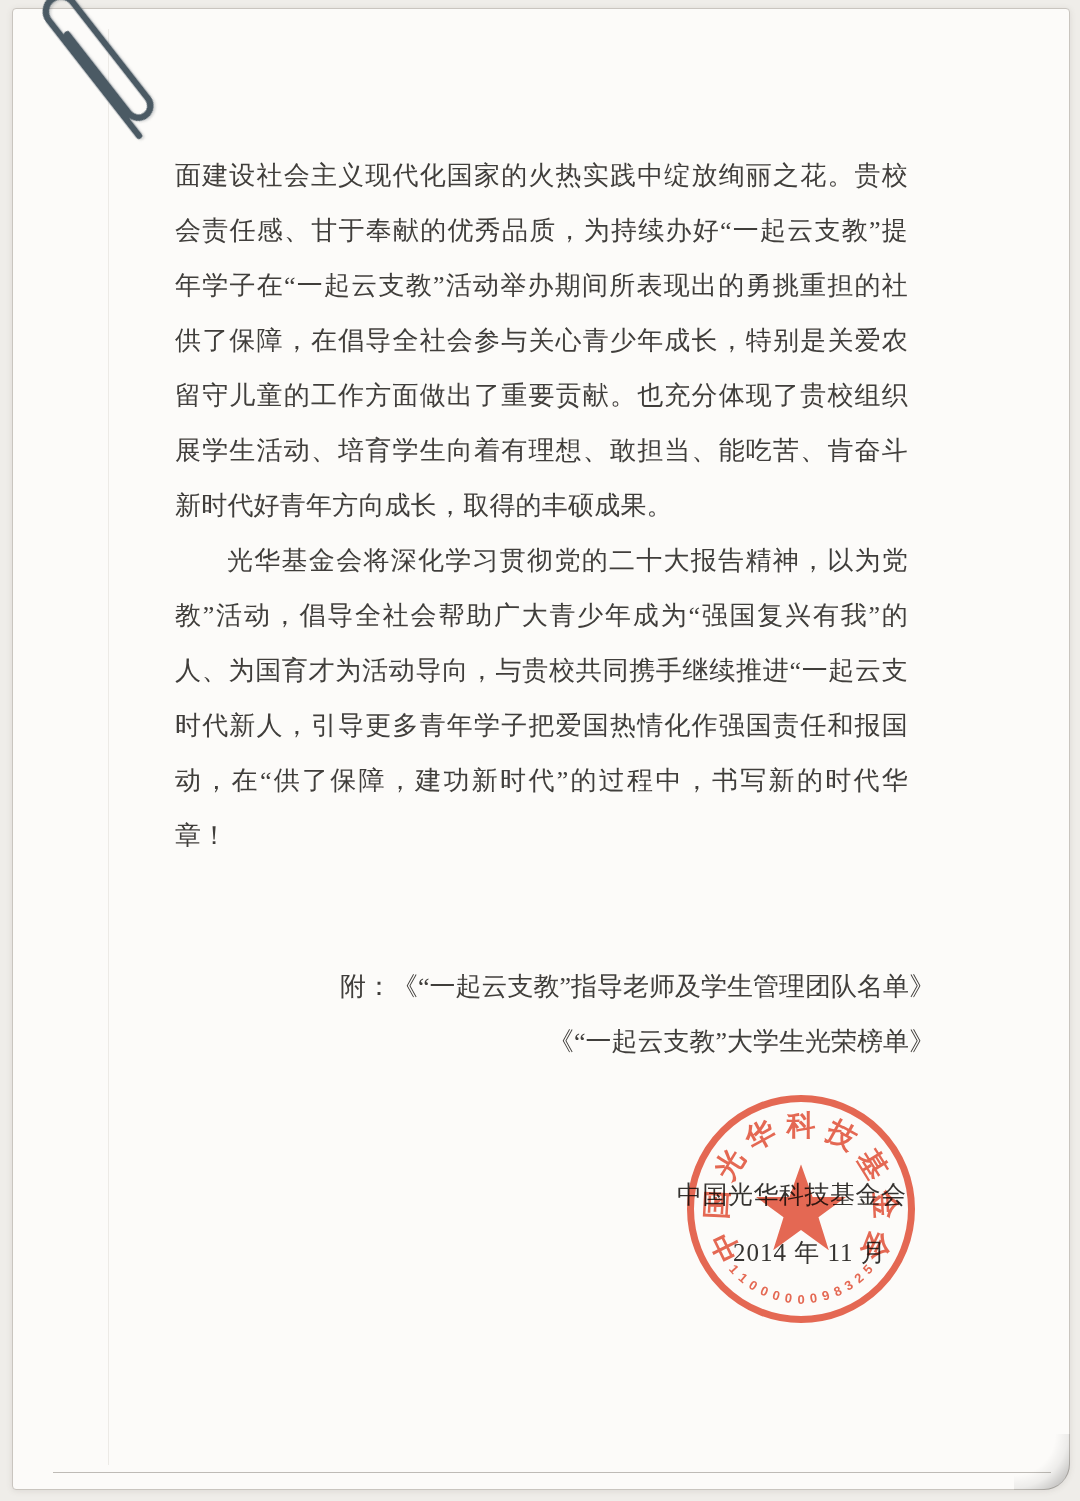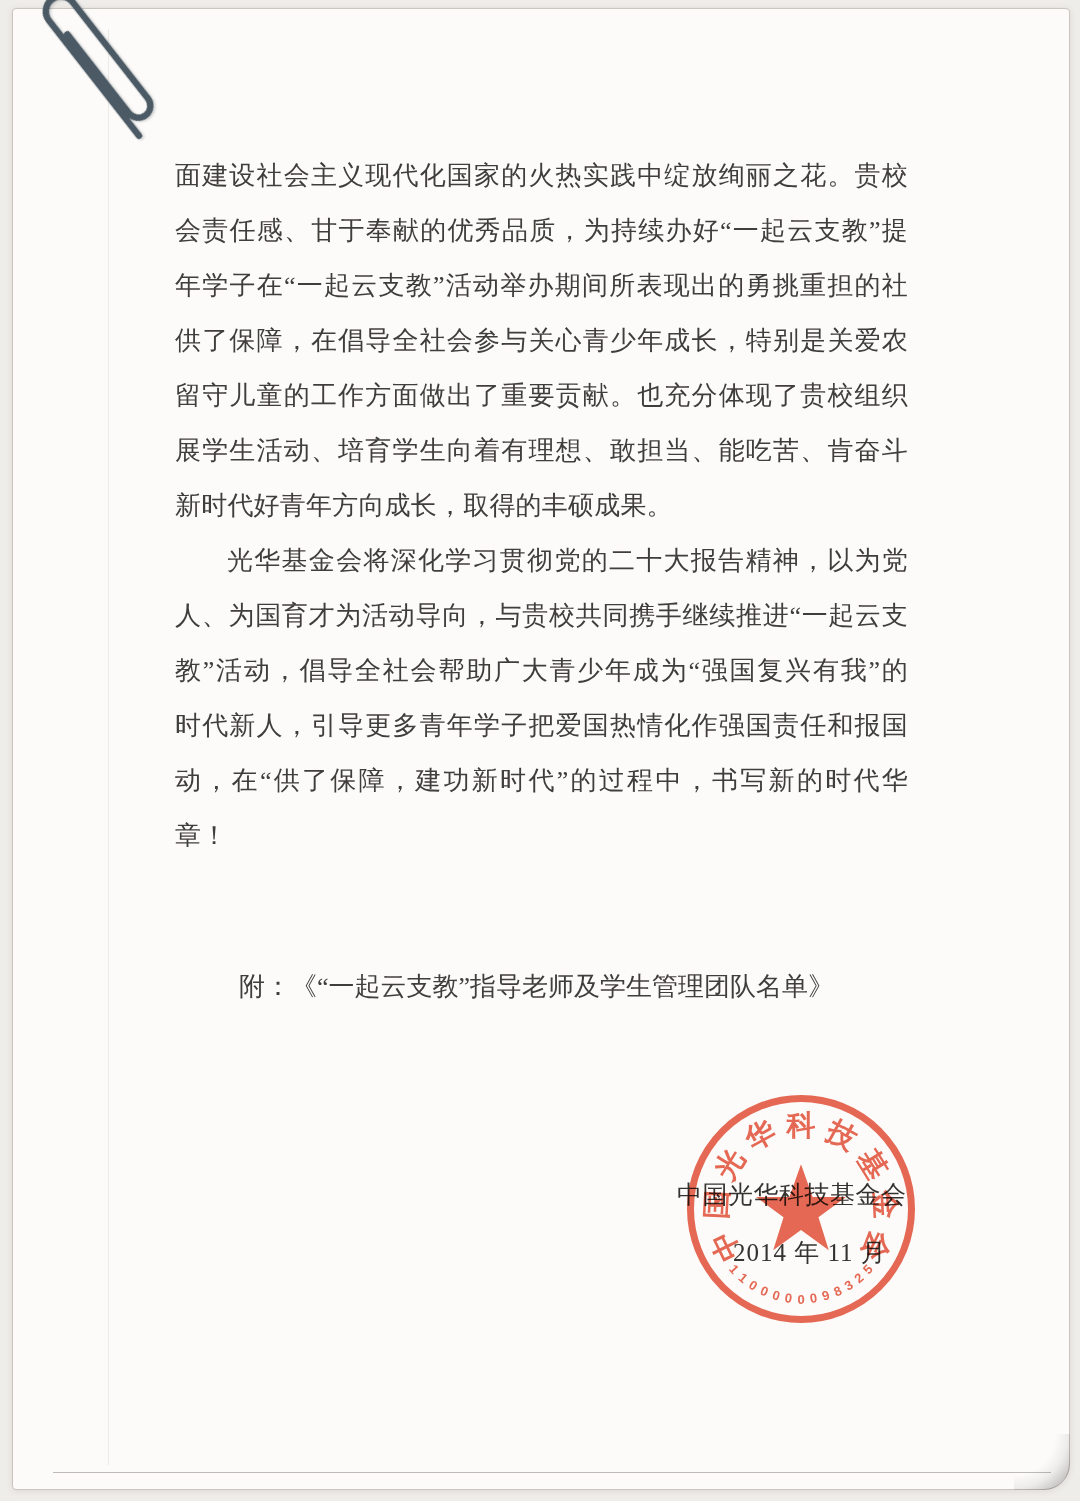--- a/index.html
+++ b/index.html
@@ -48,21 +48,21 @@
     letter-spacing:0.2px;
   }
   .ln{
     height:55px;overflow:hidden;
     text-align:justify;text-align-last:justify;
   }
   .ln.last{text-align-last:left;}
   .ln.ind{padding-left:52px;}
   .attachments{
     position:absolute;left:162px;top:950px;width:760px;
-    font-size:26px;line-height:55px;color:var(--ink);
+    font-size:26px;line-height:55px;color:var(--ink);text-align:right;
   }
   .att-ln1{padding-left:64px;}
   .att-ln2{padding-left:131px;}
   .sig-org{
     position:absolute;left:664px;top:1170px;
     font-size:25px;line-height:32px;color:#353330;letter-spacing:0.5px;
   }
   .sig-date{
     position:absolute;left:720px;top:1228px;
     font-size:25px;line-height:32px;color:#353330;letter-spacing:1px;
@@ -110,29 +110,30 @@
 
     <div class="letter-body">
       <div class="ln">面建设社会主义现代化国家的火热实践中绽放绚丽之花。贵校青</div>
       <div class="ln">会责任感、甘于奉献的优秀品质，为持续办好“一起云支教”提</div>
       <div class="ln">年学子在“一起云支教”活动举办期间所表现出的勇挑重担的社</div>
       <div class="ln">供了保障，在倡导全社会参与关心青少年成长，特别是关爱农村</div>
       <div class="ln">留守儿童的工作方面做出了重要贡献。也充分体现了贵校组织开</div>
       <div class="ln">展学生活动、培育学生向着有理想、敢担当、能吃苦、肯奋斗的</div>
       <div class="ln last">新时代好青年方向成长，取得的丰硕成果。</div>
       <div class="ln ind">光华基金会将深化学习贯彻党的二十大报告精神，以为党育</div>
+      <div class="ln">教”活动，倡导全社会帮助广大青少年成为“强国复兴有我”的</div>
       <div class="ln">人、为国育才为活动导向，与贵校共同携手继续推进“一起云支</div>
-      <div class="ln">教”活动，倡导全社会帮助广大青少年成为“强国复兴有我”的</div>
       <div class="ln">时代新人，引导更多青年学子把爱国热情化作强国责任和报国行</div>
       <div class="ln">动，在“供了保障，建功新时代”的过程中，书写新的时代华</div>
       <div class="ln last">章！</div>
     </div>
 
     <div class="attachments">
       <div class="att-ln1">附：《“一起云支教”指导老师及学生管理团队名单》</div>
+      <div class="att-ln2">《“一起云支教”大学生光荣榜单》</div>
     </div>
 
     <div class="sig-org">中国光华科技基金会</div>
     <div class="sig-date">2014 年 11 月</div>
 
     <div class="stamp">
       <div class="stamp-star"></div>
       <div id="stamp-ring">
           <span class="ring-ch" style="transform: translate(-50%, -50%) rotate(-116deg) translateY(-84px);">中</span>
           <span class="ring-ch" style="transform: translate(-50%, -50%) rotate(-87deg) translateY(-84px);">国</span>

